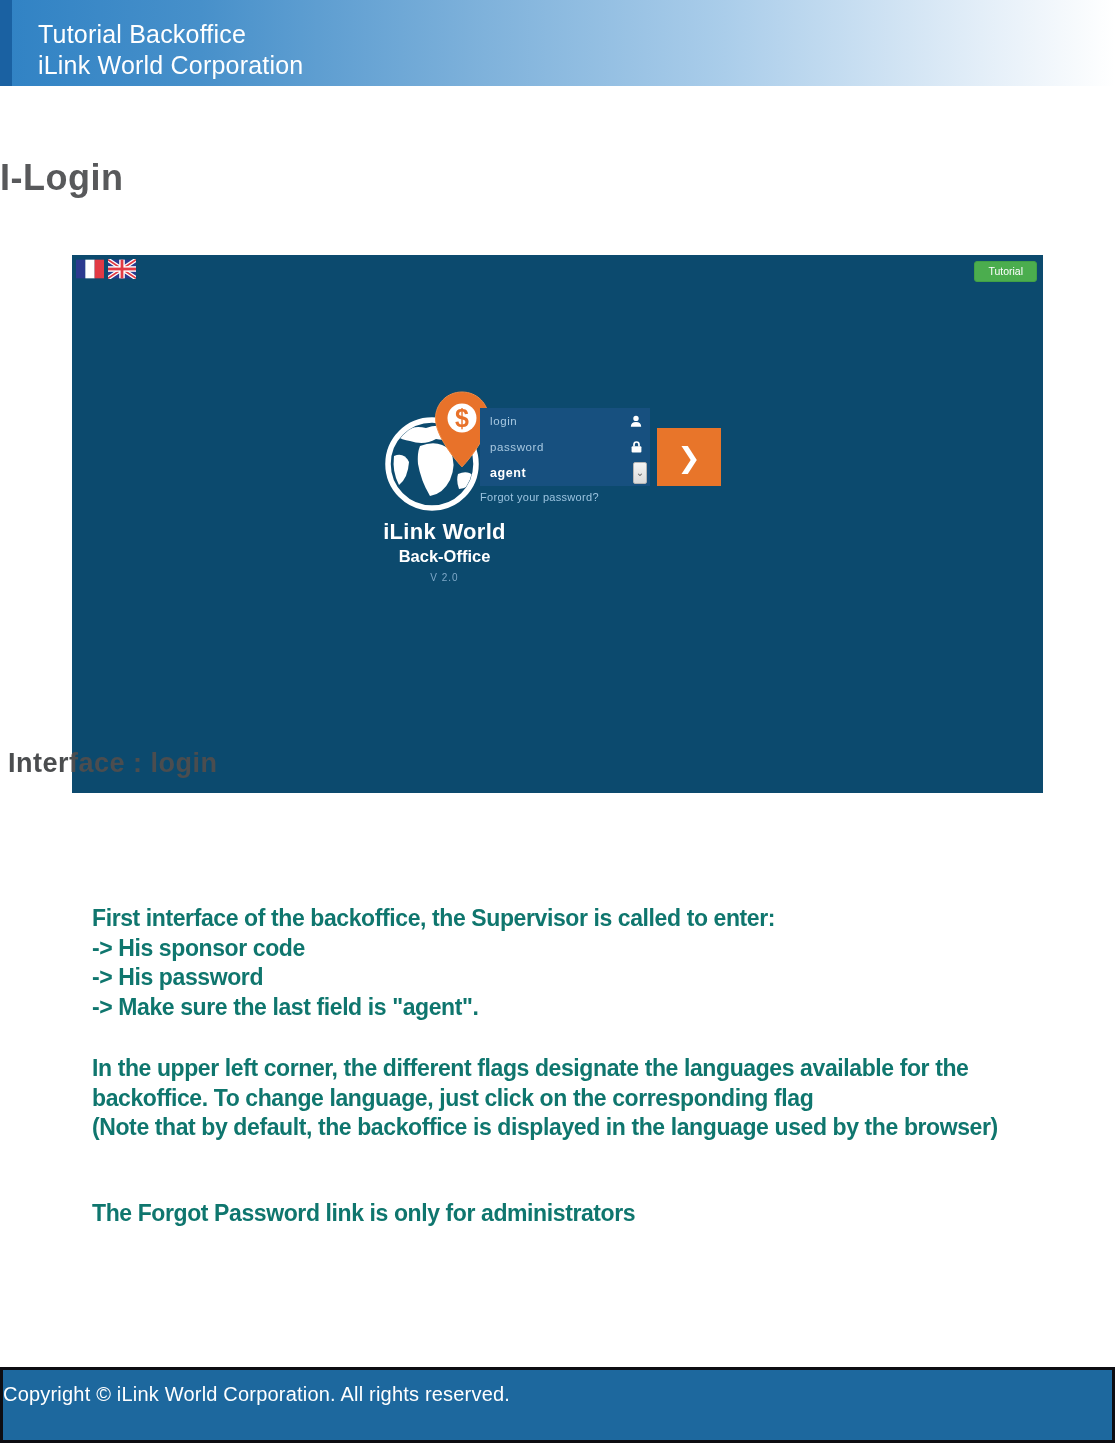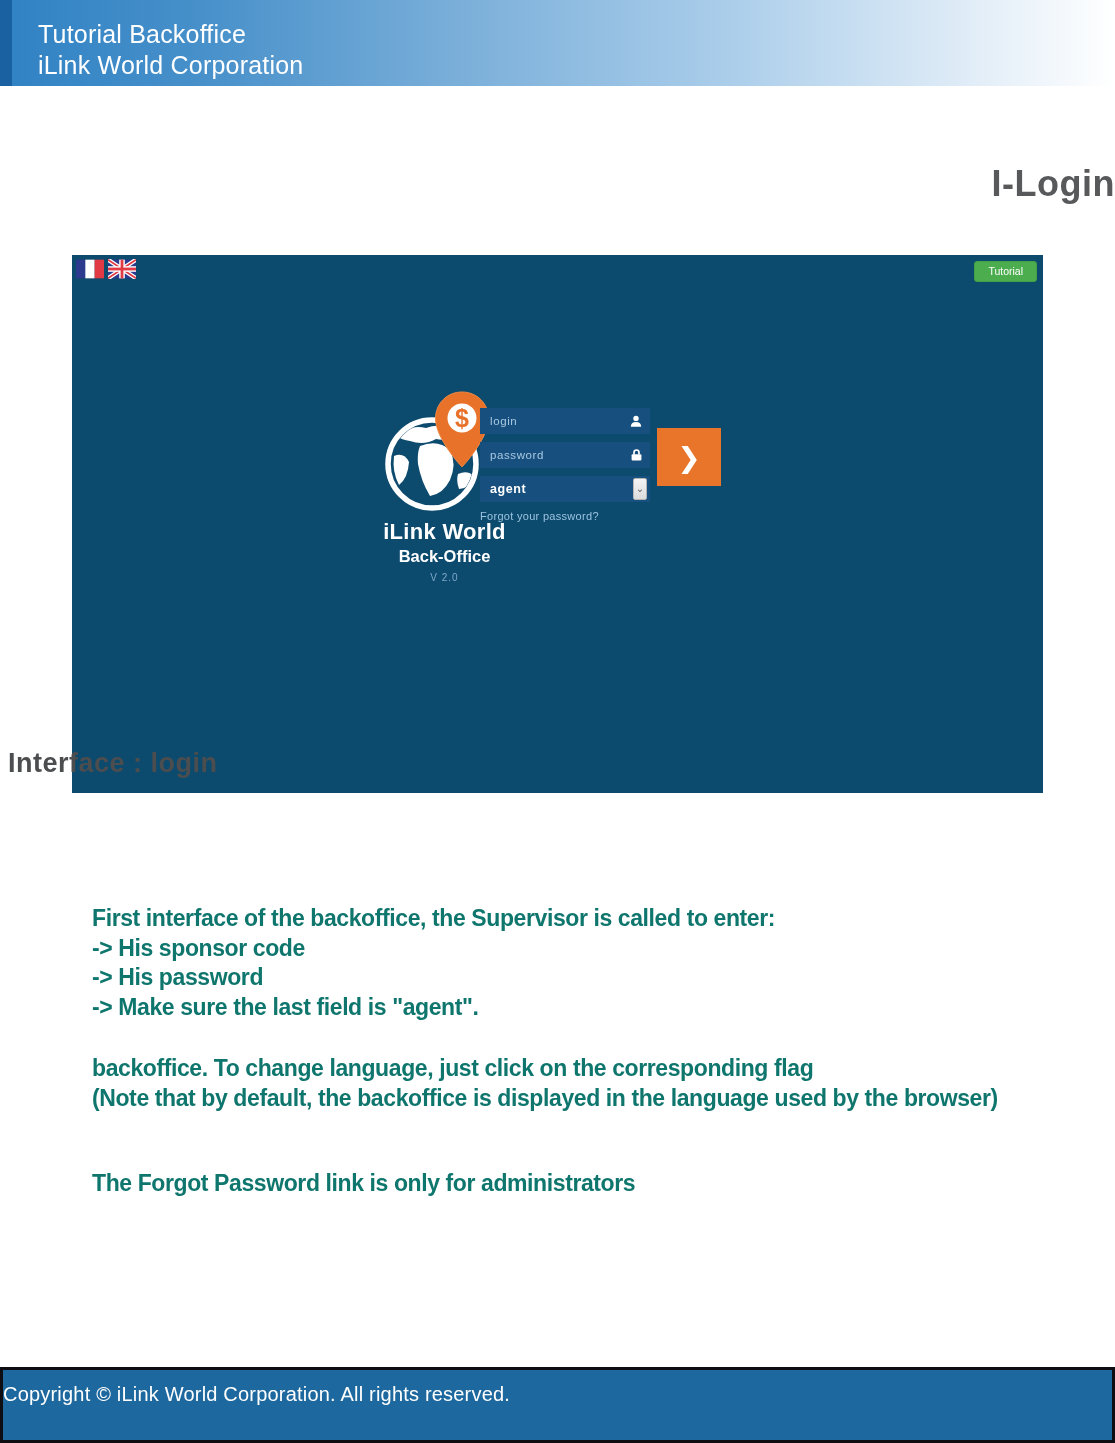--- a/index.html
+++ b/index.html
@@ -34,23 +34,23 @@
     color: #ffffff;
     font-size: 25px;
     line-height: 31px;
     font-weight: 400;
     letter-spacing: 0.2px;
   }
 
   
   .doc-title {
     position: absolute;
-    top: 163px; left: 0;
+    top: 157px; left: 0;
     width: 1115px;
-    text-align: right;
+    text-align: left;
     font-size: 36px;
     font-weight: bold;
     color: #58595b;
     letter-spacing: 0.5px;
   }
 
   
   .shot {
     position: absolute;
     left: 72px; top: 255px;
@@ -108,21 +108,20 @@
   }
 
   
   .form {
     position: absolute;
     left: 408px; top: 153px;
     width: 170px;
   }
   .field {
     width: 170px; height: 26px;
-    margin-bottom: 8px;
     background: #17507f;
     display: flex;
     align-items: center;
     justify-content: space-between;
     padding: 0 8px 0 10px;
     cursor: text;
   }
   .field .ph {
     color: #a9c9e1;
     font-size: 11.5px;
@@ -304,20 +303,21 @@
   <h2 class="caption">Interface : login</h2>
 
   <div class="body-text">
     <div class="para-1">
         <div>First interface of the backoffice, the Supervisor is called to enter:</div>
         <div>-&gt; His sponsor code</div>
         <div>-&gt; His password</div>
         <div>-&gt; Make sure the last field is "agent".</div>
       </div>
     <div class="para-2">
+        <div>In the upper left corner, the different flags designate the languages available for the</div>
         <div>backoffice. To change language, just click on the corresponding flag</div>
         <div>(Note that by default, the backoffice is displayed in the language used by the browser)</div>
       </div>
     <div class="para-3">The Forgot Password link is only for administrators</div>
   </div>
 
   <footer class="footer">
     <div>Copyright © iLink World Corporation. All rights reserved.</div>
   </footer>
 

